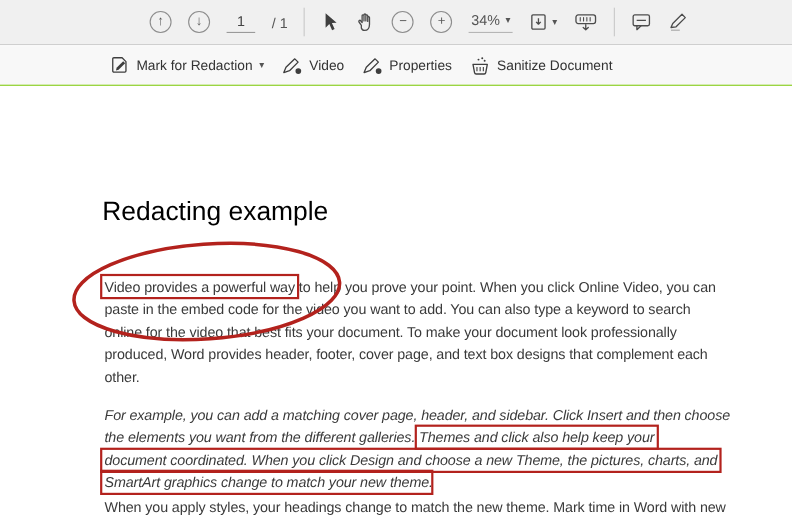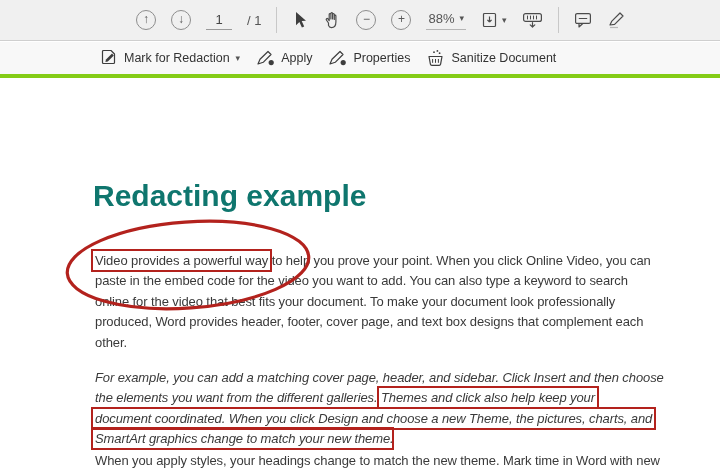--- a/index.html
+++ b/index.html
@@ -26,32 +26,32 @@
   .tb-text { font-size:13px; color:#555; }
   .divider { width:1px; height:26px; background:#c8c8c8; }
   .zoom-select { display:flex; align-items:center; gap:5px;
     border-bottom:1px solid #b5b5b5; padding:0 2px 3px 2px; }
   .caret { font-size:9px; color:#555; line-height:1; }
   .tool { display:flex; align-items:center; gap:4px; }
 
   
   .toolbar-redaction {
     position:absolute; top:42px; left:0; right:0; height:36px;
-    background:#f8f8f8; border-bottom:4px solid #84cc16;
+    background:#f8f8f8; border-bottom:1px solid #84cc16;
     display:flex; align-items:center; padding-left:100px; gap:16px;
     white-space:nowrap; overflow:hidden;
   }
   .rtool { display:flex; align-items:center; gap:6px; cursor:default; }
   .rtool-label { font-size:12.5px; color:#333; }
 
   
   .doc-area { position:absolute; top:79px; left:0; right:0; bottom:0; background:#fff; }
   .doc-title {
     position:absolute; left:93px; top:100px;
-    font-size:30px; font-weight:700; color:#0f766e; letter-spacing:0;
+    font-size:24px; font-weight:400; color:#000000; letter-spacing:0;
   }
   .para { position:absolute; left:95px; font-size:13px; color:#3a3a3a;
           letter-spacing:-0.1px; }
   .para .line { line-height:20.4px; height:20.4px; white-space:nowrap; }
   .redact { outline:2px solid #b3221d; outline-offset:2px; }
   .para-1 { top:172px; }
   .para-2 { top:289px;font-style:italic; }
   .para-3 { top:372px; }
   .ellipse-annot { position:absolute; left:60px; top:137px; }
   svg.icon { display:block; }
@@ -76,21 +76,21 @@
     </div>
     <div class="tool">
       <svg class="icon" width="19" height="19" viewBox="0 0 19 19" fill="none" stroke="#4c4c4c" stroke-width="1.2" stroke-linecap="round" stroke-linejoin="round">
         <path d="M6.5 12 L4.4 9 C3.7 8 5.1 6.9 5.9 7.9 L7.2 9.5 V3.4 C7.2 2.2 8.9 2.2 8.9 3.4 V8 V2.6 C8.9 1.4 10.6 1.4 10.6 2.6 V8 V3.4 C10.6 2.2 12.3 2.2 12.3 3.4 V8.5 V5 C12.3 3.9 13.9 3.9 13.9 5 V11 C13.9 14.6 12.2 16.6 9.4 16.6 C7.7 16.6 6.9 15.6 6.5 14.4 Z"></path>
       </svg>
     </div>
     <div class="circle-btn">−</div>
     <div class="circle-btn">+</div>
 
     <div class="zoom-select">
-      <span class="tb-text">88%</span>
+      <span class="tb-text">34%</span>
       <span class="caret">▾</span>
     </div>
 
     <div class="tool">
       <svg class="icon" width="17" height="17" viewBox="0 0 17 17" fill="none" stroke="#4c4c4c" stroke-width="1.2" stroke-linejoin="round">
         <rect x="2.5" y="1.5" width="12" height="13" rx="1"></rect>
         <path d="M8.5 4.5 V10 M8.5 10 L6.4 7.9 M8.5 10 L10.6 7.9"></path>
       </svg>
       <span class="caret">▾</span>
     </div>
@@ -129,21 +129,21 @@
       </svg>
       <span class="rtool-label">Mark for Redaction</span>
       <span class="caret">▾</span>
     </div>
 
     <div class="rtool">
       <svg class="icon" width="19" height="16" viewBox="0 0 19 16" fill="none" stroke="#3e3e3e" stroke-width="1.2" stroke-linejoin="round">
         <path d="M2 14 L4 9.2 L12 1.5 L15 4.5 L7.2 12.3 L2 14 Z"></path>
         <circle cx="15.2" cy="12.6" r="2.6" fill="#3e3e3e" stroke="none"></circle>
       </svg>
-      <span class="rtool-label">Apply</span>
+      <span class="rtool-label">Video</span>
     </div>
 
     <div class="rtool">
       <svg class="icon" width="19" height="16" viewBox="0 0 19 16" fill="none" stroke="#3e3e3e" stroke-width="1.2" stroke-linejoin="round">
         <path d="M2 14 L4 9.2 L12 1.5 L15 4.5 L7.2 12.3 L2 14 Z"></path>
         <circle cx="15.2" cy="12.6" r="2.6" fill="#3e3e3e" stroke="none"></circle>
       </svg>
       <span class="rtool-label">Properties</span>
     </div>
 

